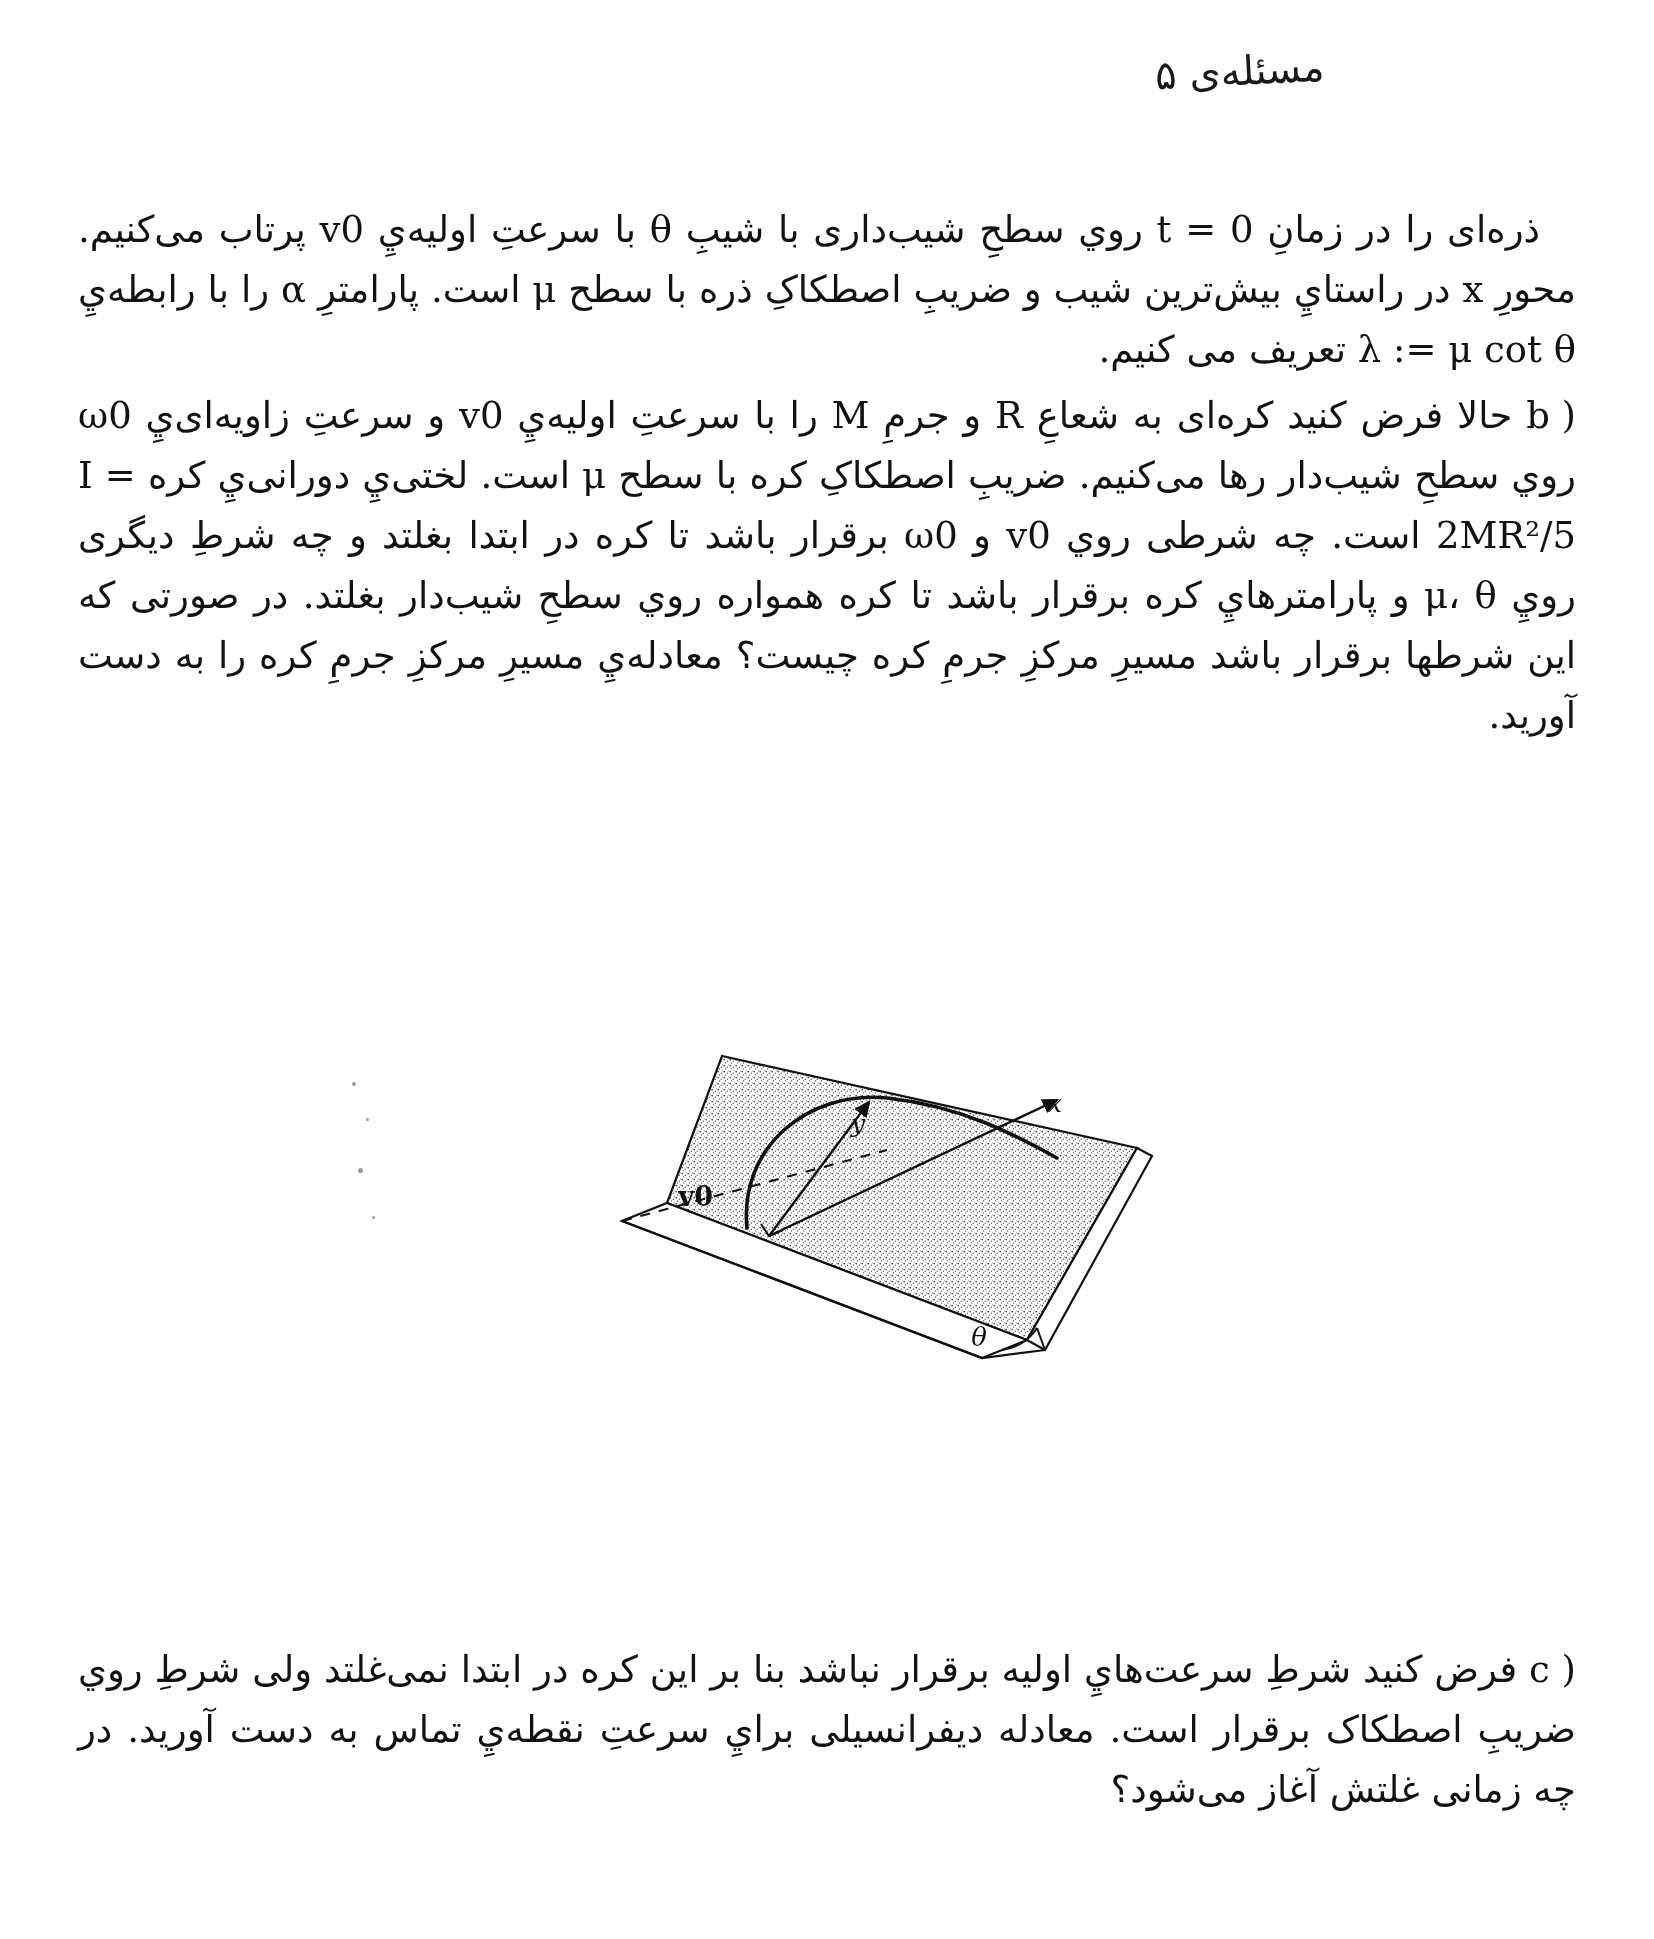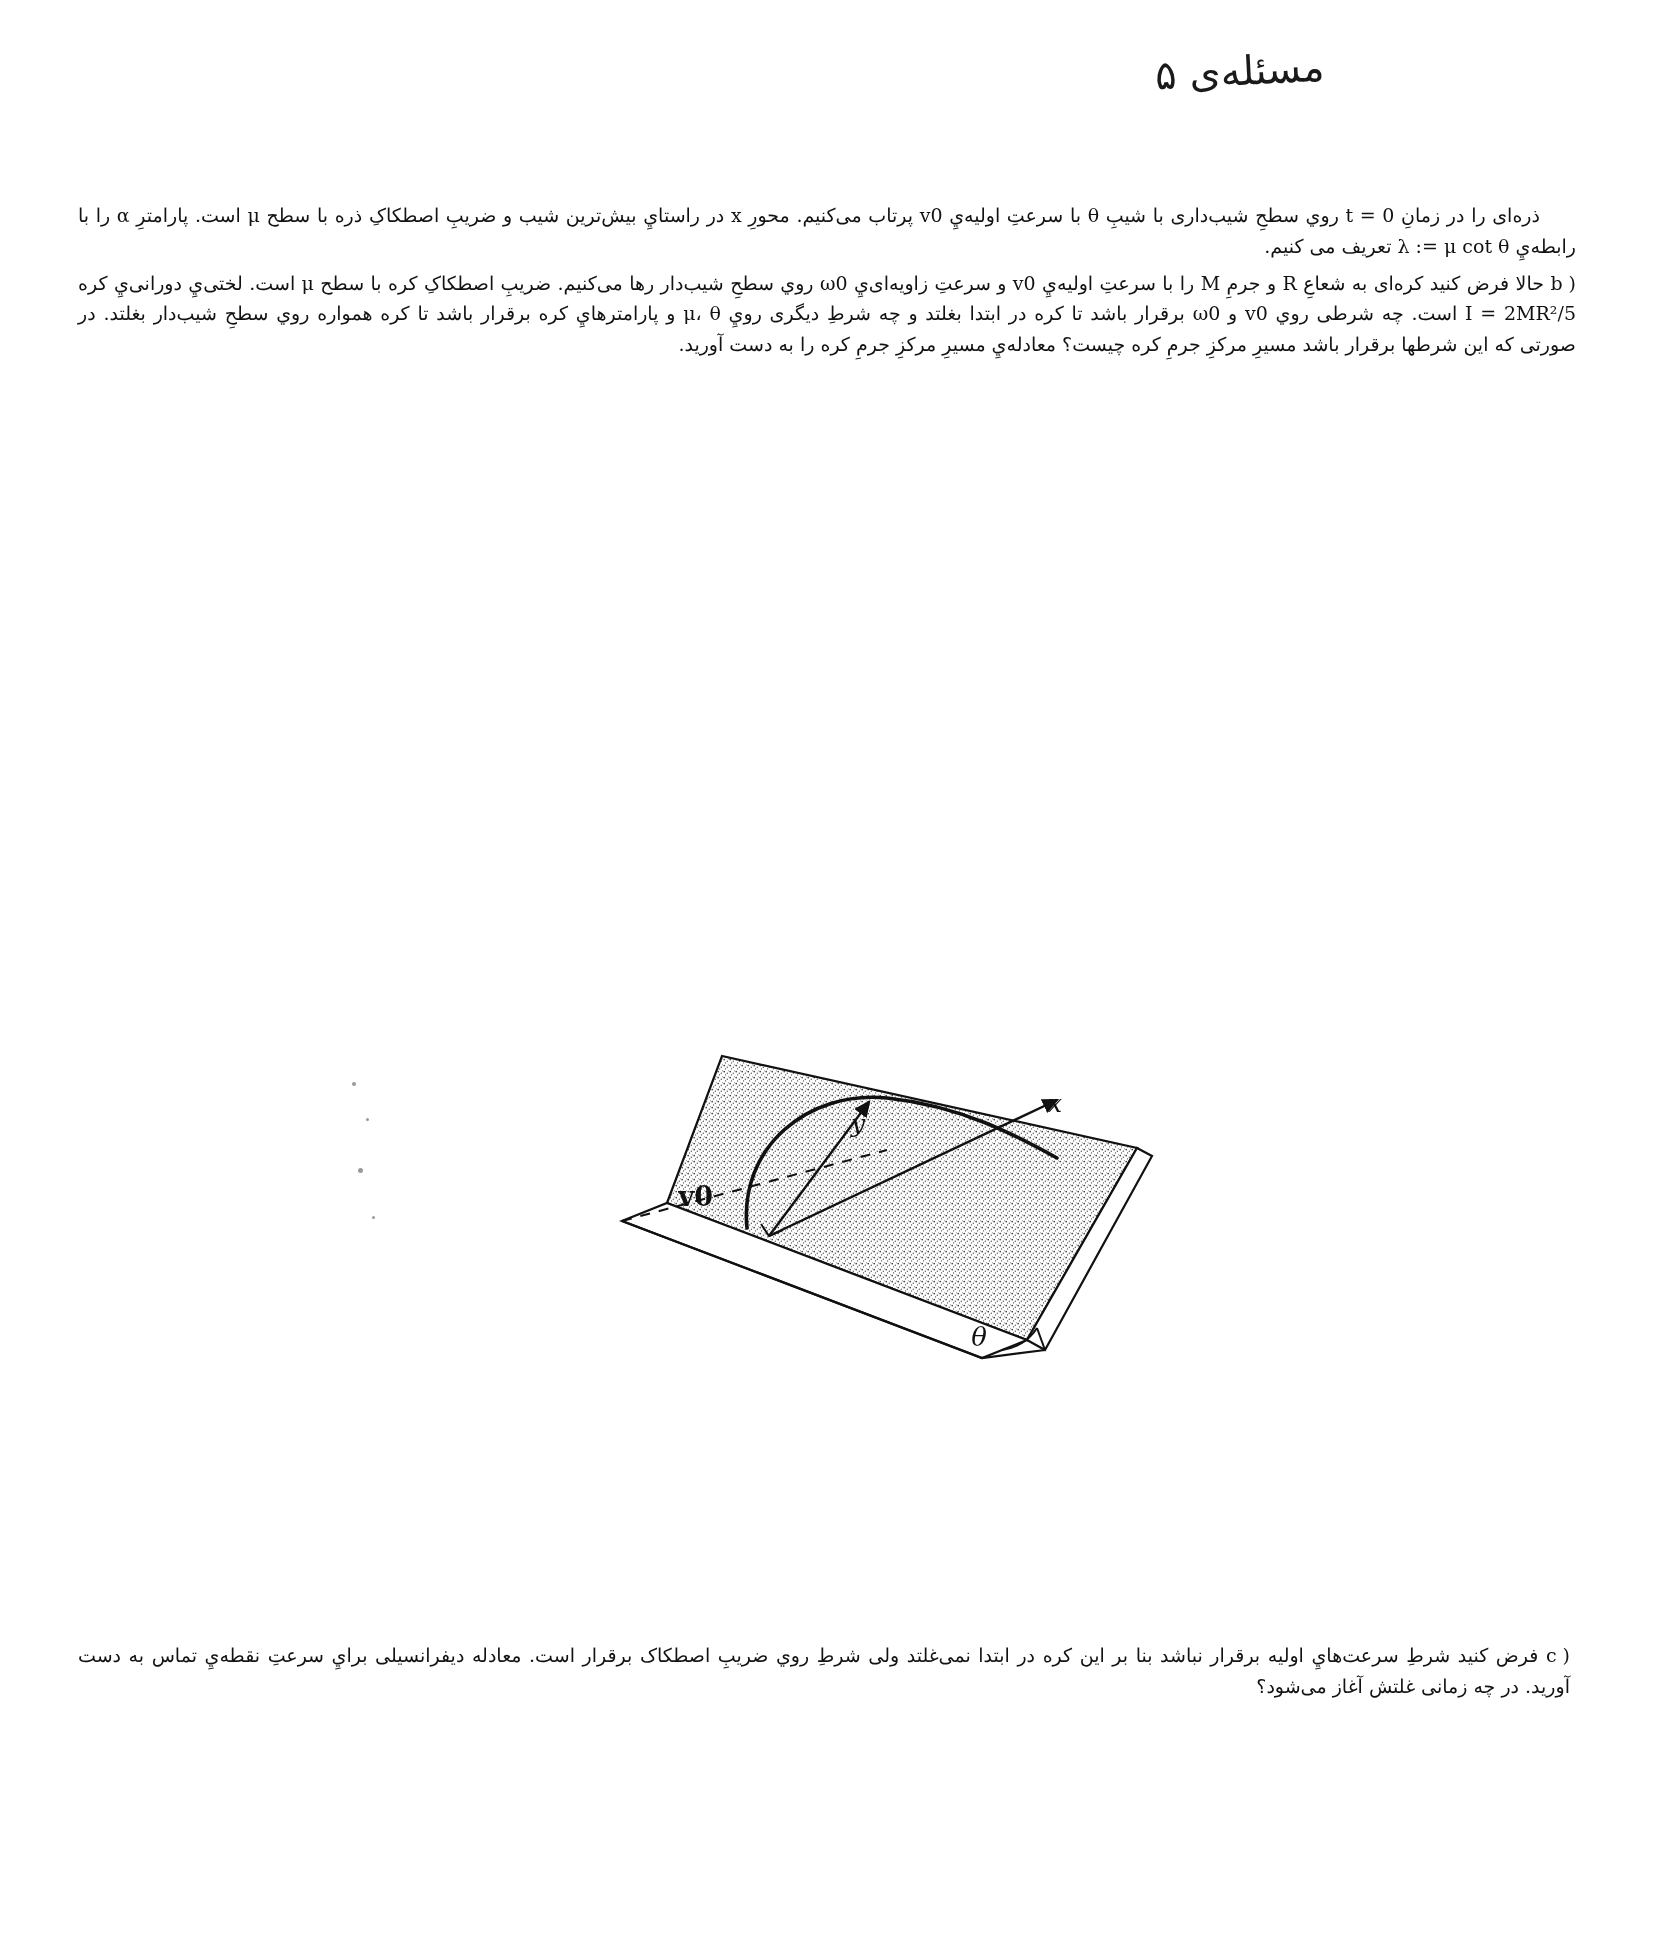--- a/index.html
+++ b/index.html
@@ -37,21 +37,21 @@
 
   .body-block {
     position: absolute;
     right: 78px;
     left: 78px;
     top: 200px;
   }
 
   p.para {
     margin: 0 0 6px 0;
-    font-size: 19px;
+    font-size: 37px;
     line-height: 1.62;
     text-align: justify;
     text-justify: inter-word;
     color: #121212;
   }
 
   p.intro {
     text-indent: 36px;
   }
 
@@ -71,21 +71,21 @@
     top: 1028px;
     height: 390px;
   }
   .figure svg {
     display: block;
     margin: 0 auto;
   }
 
   .tail-block {
     position: absolute;
-    right: 84px;
+    right: 78px;
     left: 78px;
     top: 1640px;
   }
 
   .speck {
     position: absolute;
     background: #9a9a9a;
     border-radius: 50%;
   }
 </style>

